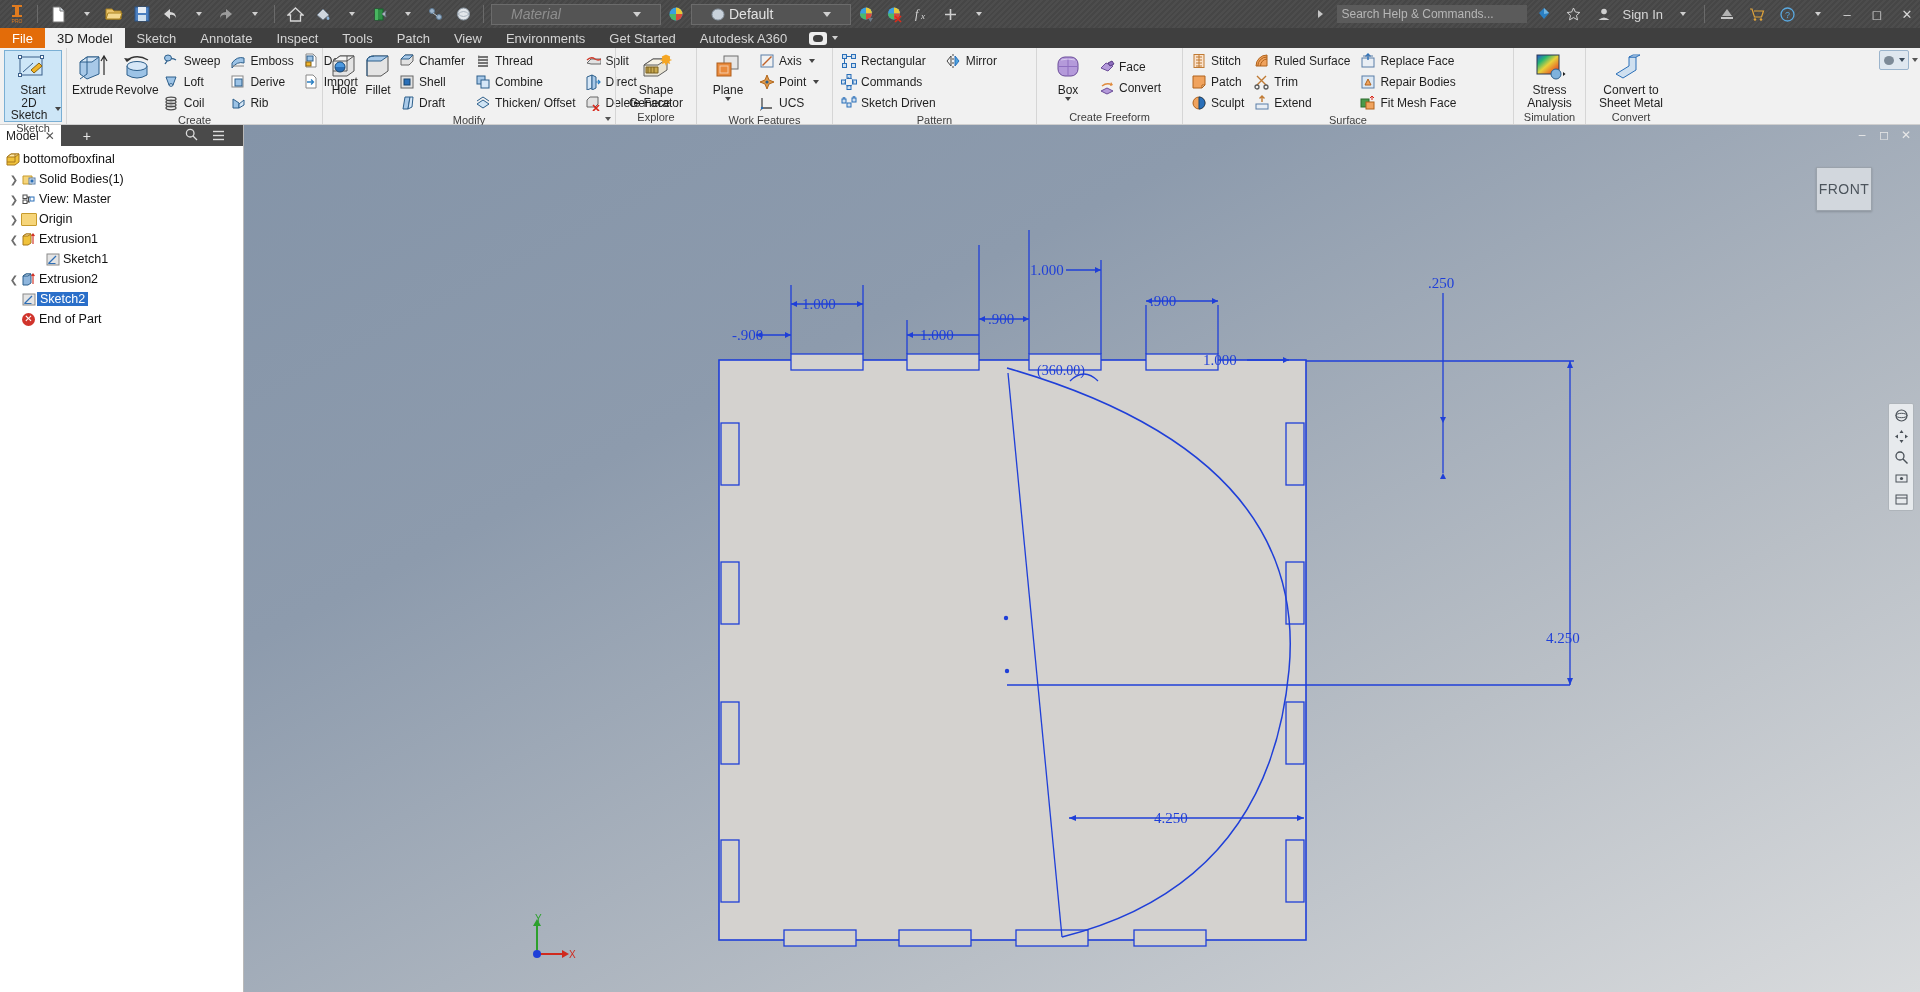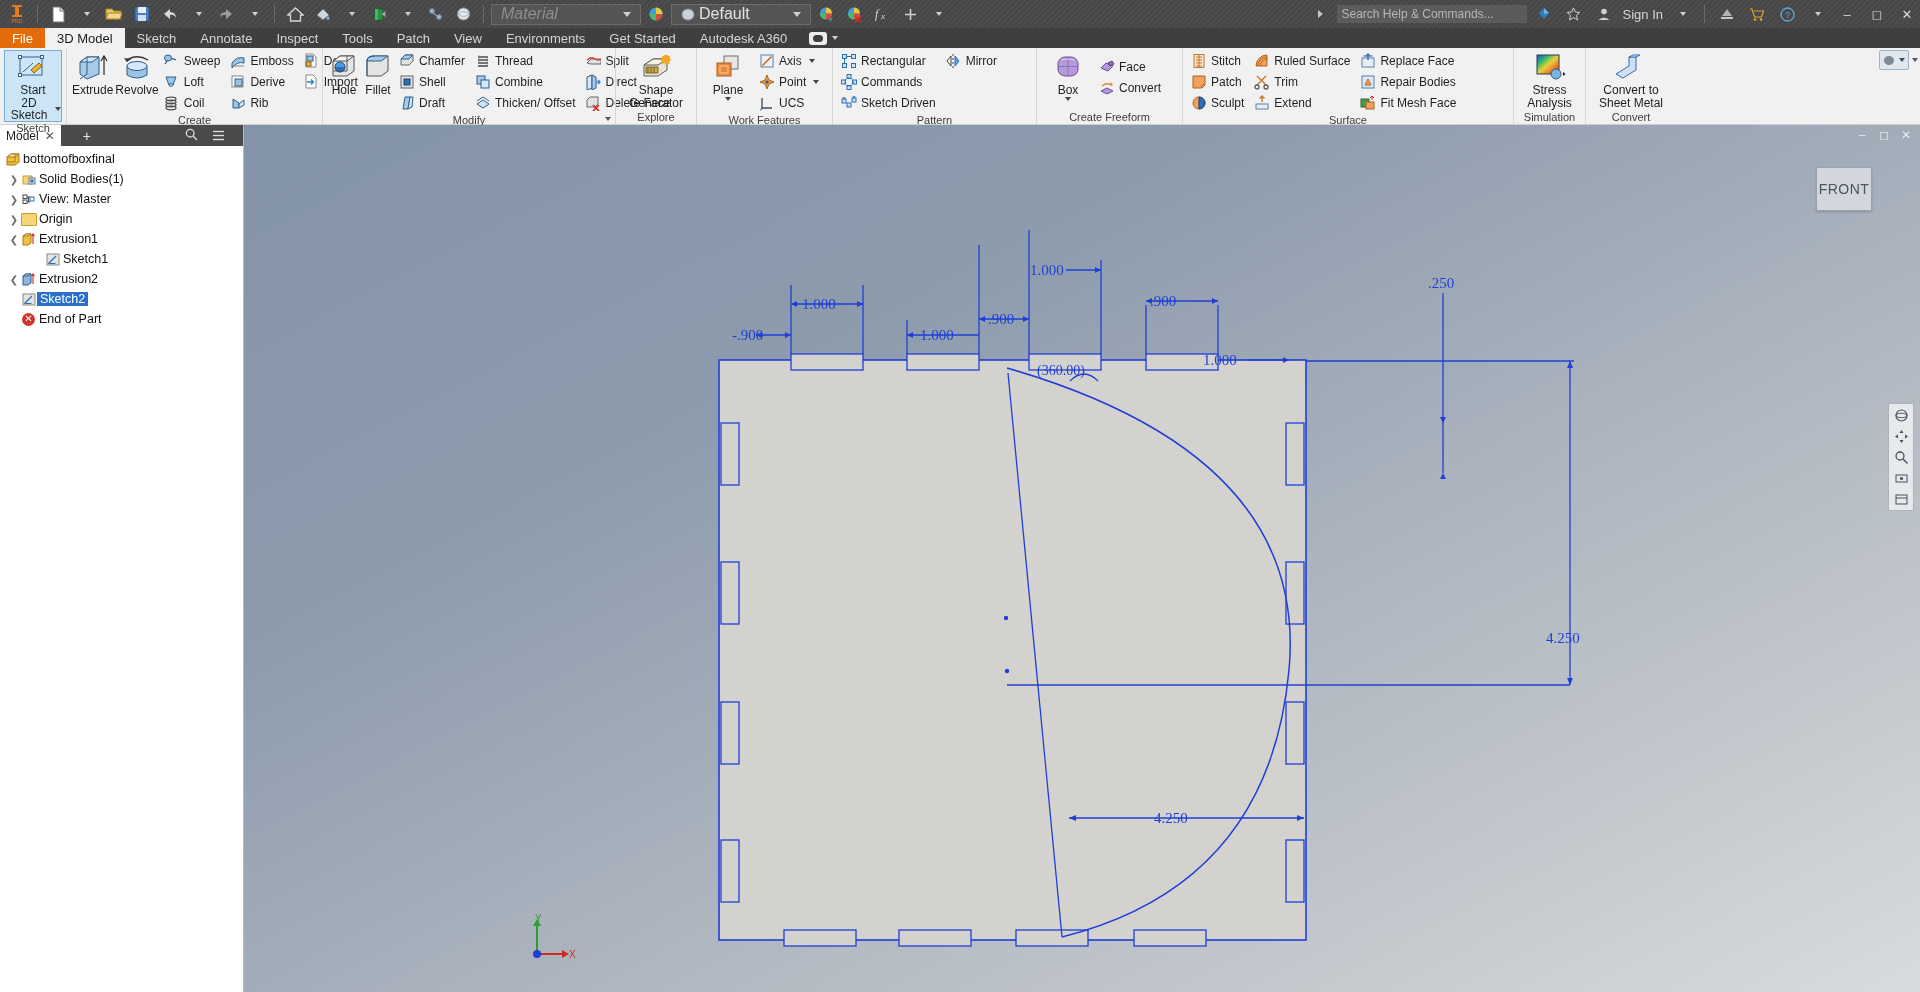--- a/index.html
+++ b/index.html
@@ -23,21 +23,21 @@
     display:flex;align-items:center;justify-content:center;
     height:24px;min-width:22px;padding:0 2px;cursor:default;
   }
   .caret{
     width:0;height:0;border-left:3px solid transparent;border-right:3px solid transparent;
     border-top:4px solid #cfcfcf;margin-left:2px;
   }
   .vsep{width:1px;height:18px;background:#6a6a6a;margin:0 5px;}
   .matbox{
     height:19px;width:130px;background:#545454;border:1px solid #6b6b6b;
-    display:flex;align-items:center;padding:0 9px;color:#8e8e8e;font-style:italic;font-size:16px;
+    display:flex;align-items:center;padding:0 19px;color:#8e8e8e;font-style:italic;font-size:14px;
   }
   .matbox.def{color:#e2e2e2;font-style:normal;width:120px;}
   .matbox .dd{margin-left:auto;width:0;height:0;border-left:4px solid transparent;
     border-right:4px solid transparent;border-top:5px solid #d0d0d0;}
   .title-center{
     position:absolute;left:0;right:0;text-align:center;font-size:13px;color:#dcdcdc;
     pointer-events:none;
   }
   .title-right{margin-left:auto;display:flex;align-items:center;gap:4px;}
   .searchbox{

